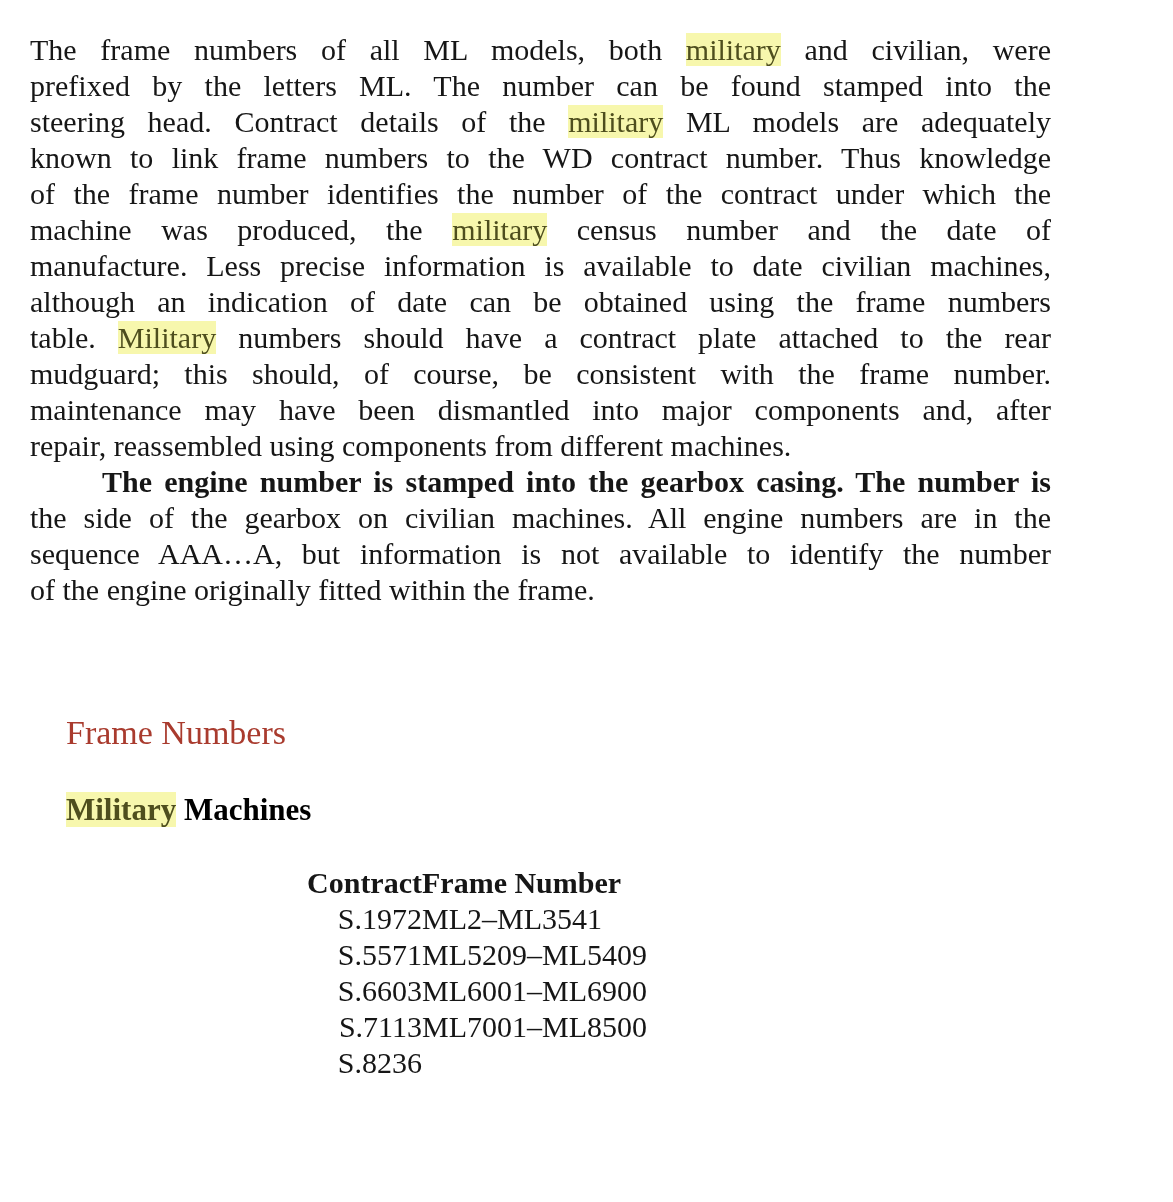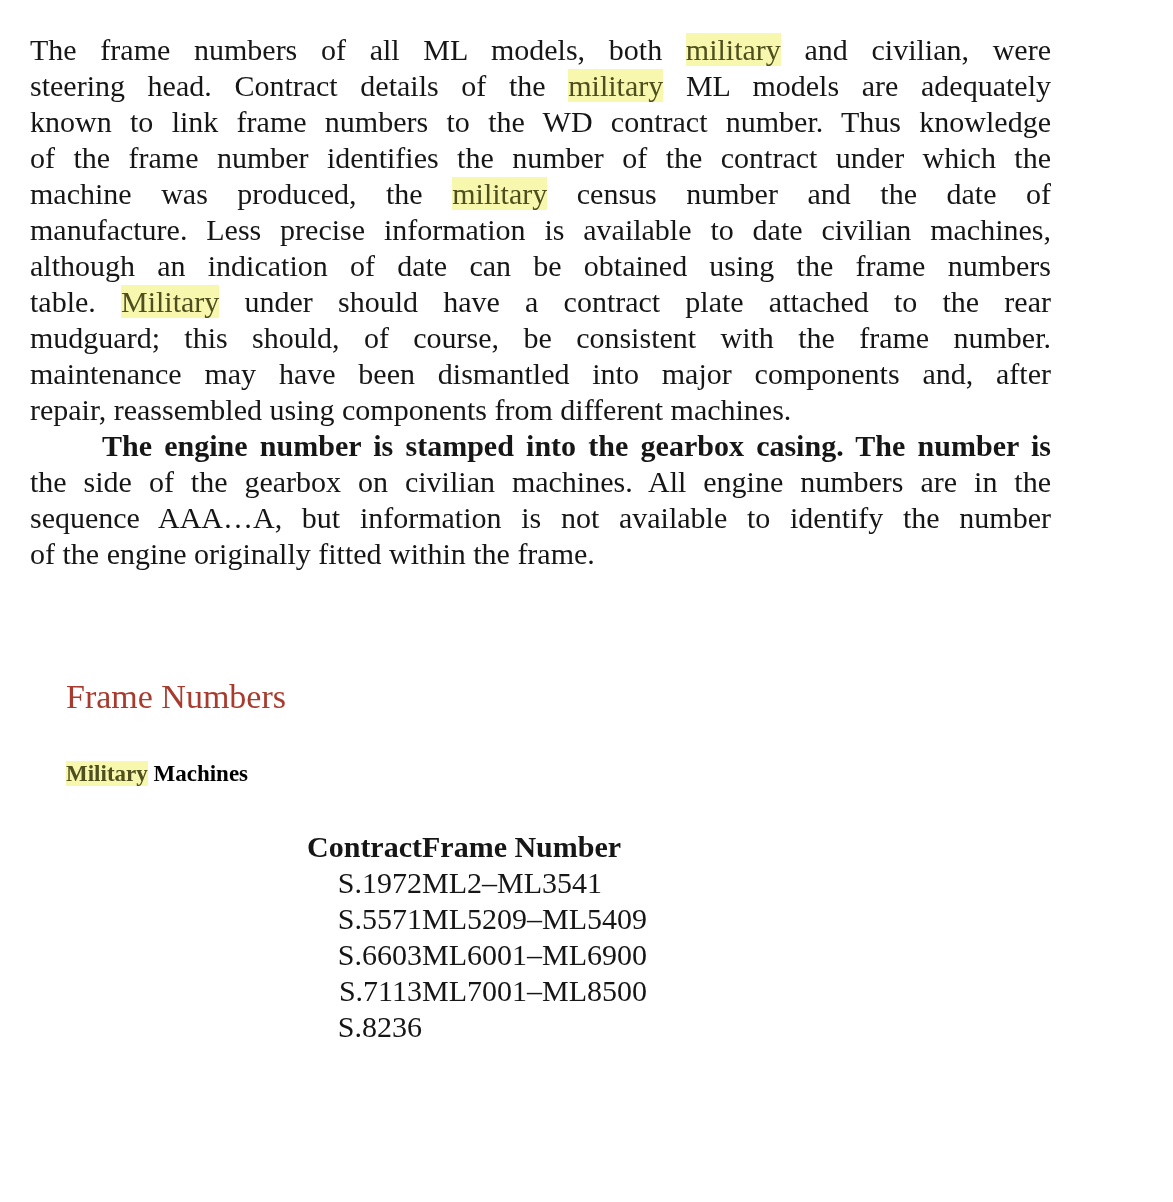--- a/index.html
+++ b/index.html
@@ -22,21 +22,21 @@
   .line.indent{text-indent:72px;font-weight:bold;}
   .hl{background:var(--hl-bg);color:var(--hl-text);}
   .section{margin-left:36px;}
   .section-heading{
     margin-top:104px;
     font-size:34px;line-height:41px;font-weight:400;
     color:var(--heading-red);
   }
   .sub-heading{
     margin-top:38px;
-    font-size:23px;line-height:38px;font-weight:bold;
+    font-size:31px;line-height:38px;font-weight:bold;
     color:#000000;
   }
   .frames-table{
     margin-top:36px;
     border-collapse:collapse;
     font-size:30px;line-height:36px;
   }
   .frames-table th{
     font-weight:bold;text-align:left;padding:0;
   }
@@ -44,27 +44,28 @@
   .frames-table .col-contract{width:356px;text-align:right;}
 </style>
 </head>
 <body>
 
 <div class="page">
 
   <div class="bodytext">
     <div>
         <div class="line"><span>The frame numbers of all ML models, both </span><span class="hl">military</span><span> and civilian, were</span></div>
+        <div class="line"><span>prefixed by the letters ML. The number can be found stamped into the</span></div>
         <div class="line"><span>steering head. Contract details of the </span><span class="hl">military</span><span> ML models are adequately</span></div>
         <div class="line"><span>known to link frame numbers to the WD contract number. Thus knowledge</span></div>
         <div class="line"><span>of the frame number identifies the number of the contract under which the</span></div>
         <div class="line"><span>machine was produced, the </span><span class="hl">military</span><span> census number and the date of</span></div>
         <div class="line"><span>manufacture. Less precise information is available to date civilian machines,</span></div>
         <div class="line"><span>although an indication of date can be obtained using the frame numbers</span></div>
-        <div class="line"><span>table. </span><span class="hl">Military</span><span> under should have a contract plate attached to the rear</span></div>
+        <div class="line"><span>table. </span><span class="hl">Military</span><span> numbers should have a contract plate attached to the rear</span></div>
         <div class="line"><span>mudguard; this should, of course, be consistent with the frame number.</span></div>
         <div class="line"><span>maintenance may have been dismantled into major components and, after</span></div>
         <div class="line last"><span>repair, reassembled using components from different machines.</span></div>
       </div>
     <div>
         <div class="line indent"><span>The engine number is stamped into the gearbox casing. The number is</span></div>
         <div class="line"><span>the side of the gearbox on civilian machines. All engine numbers are in the</span></div>
         <div class="line"><span>sequence AAA…A, but information is not available to identify the number</span></div>
         <div class="line last"><span>of the engine originally fitted within the frame.</span></div>
       </div>

